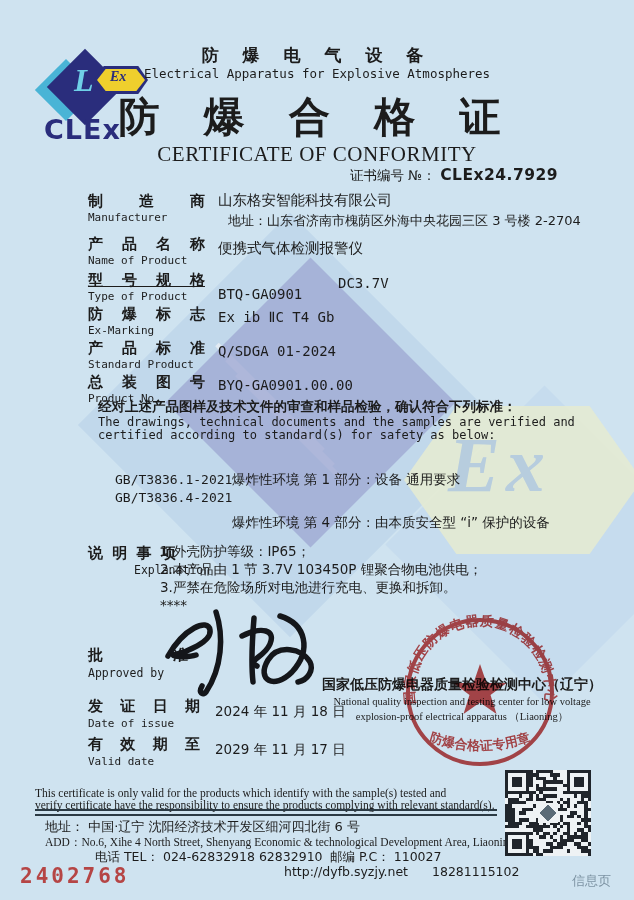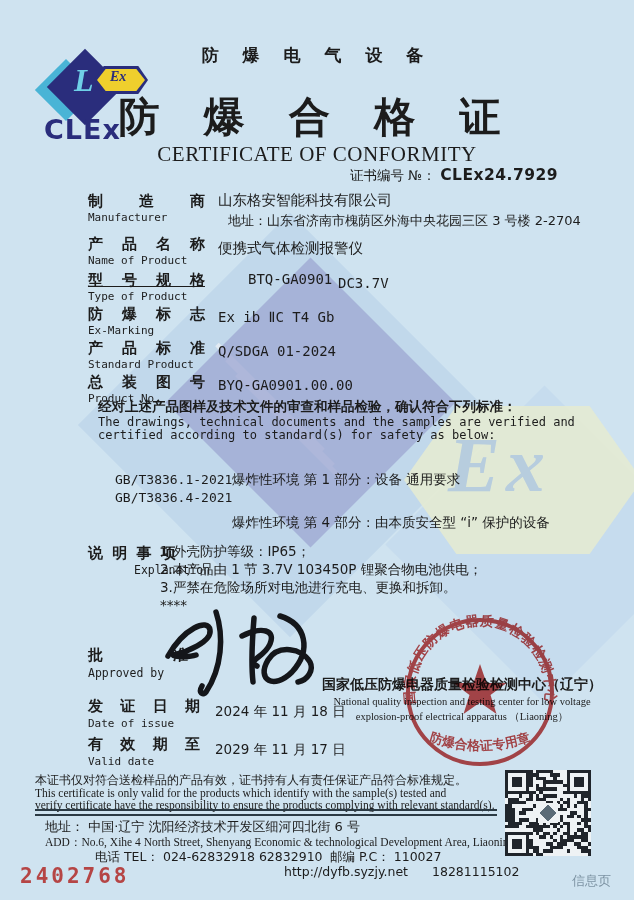--- a/index.html
+++ b/index.html
@@ -94,39 +94,40 @@
     <div class="d-cyan"></div>
     <div class="d-navy"></div>
     <div class="l-mark">L</div>
     <div class="hex-o"></div>
     <div class="hex-i"></div>
     <div class="ex-mark">Ex</div>
     <div class="brand">CLEx</div>
   </div>
 
   <div class="abs h-center h1cn">防 爆 电 气 设 备</div>
+  <div class="abs h-center h1en">Electrical Apparatus for Explosive Atmospheres</div>
   <div class="abs h-center h2cn">防 爆 合 格 证</div>
   <div class="abs h-center h2en">CERTIFICATE OF CONFORMITY</div>
   <div class="abs certno">
     <span>证书编号 №：</span>
     <b>CLEx24.7929</b>
   </div>
 
   <div class="lbl-cn" style="top:193px;">制 造 商</div>
   <div class="lbl-en" style="top:211px;">Manufacturer</div>
   <div class="fval" style="top:191px;">山东格安智能科技有限公司</div>
   <div class="fsub" style="top:212px;">地址：山东省济南市槐荫区外海中央花园三区 3 号楼 2-2704</div>
 
   <div class="lbl-cn" style="top:236px;">产 品 名 称</div>
   <div class="lbl-en" style="top:254px;">Name of Product</div>
   <div class="fval" style="top:239px;">便携式气体检测报警仪</div>
 
   <div class="lbl-cn" style="top:272px;text-decoration:underline;">型 号 规 格</div>
   <div class="lbl-en" style="top:290px;">Type of Product</div>
-  <div class="fval fval-mono" style="top:271px;margin-left:30px;">BTQ-GA0901</div>
+  <div class="fval fval-mono" style="top:286px;">BTQ-GA0901</div>
   <div class="fval fval-mono" style="top:275px;left:338px;">DC3.7V</div>
 
   <div class="lbl-cn" style="top:306px;">防 爆 标 志</div>
   <div class="lbl-en" style="top:324px;">Ex-Marking</div>
   <div class="fval fval-mono" style="top:309px;">Ex ib ⅡC T4 Gb</div>
 
   <div class="lbl-cn" style="top:340px;">产 品 标 准</div>
   <div class="lbl-en" style="top:358px;">Standard Product</div>
   <div class="fval fval-mono" style="top:343px;">Q/SDGA 01-2024</div>
 
@@ -184,21 +185,20 @@
   </svg>
 
   <div class="lbl-cn date-lbl" style="top:698px;">发 证 日 期</div>
   <div class="lbl-en" style="top:717px;">Date of issue</div>
   <div class="dval" style="top:703px;">2024 年 11 月 18 日</div>
 
   <div class="lbl-cn date-lbl" style="top:736px;">有 效 期 至</div>
   <div class="lbl-en" style="top:755px;">Valid date</div>
   <div class="dval" style="top:741px;">2029 年 11 月 17 日</div>
 
-  <div class="abs disc-cn">本证书仅对符合送检样品的产品有效，证书持有人有责任保证产品符合标准规定。</div>
   <div class="disc-en" style="top:787px;">This certificate is only valid for the products which identify with the sample(s) tested and</div>
   <div class="disc-en" style="top:799px;">verify certificate have the responsibility to ensure the products complying with relevant standard(s).</div>
 
   <div class="abs dline"></div>
 
   <div class="abs addr-cn">地址： 中国·辽宁 沈阳经济技术开发区细河四北街 6 号</div>
   <div class="abs addr-en">ADD：No.6, Xihe 4 North Street, Shenyang Economic &amp; technological Development Area, Liaoning, China</div>
   <div class="ftl" style="left:95px;top:849px;">电话 TEL： 024-62832918 62832910</div>
   <div class="ftl" style="left:330px;top:849px;">邮编 P.C： 110027</div>
   <div class="ftl" style="left:268px;top:864px;margin-left:16px;">http://dyfb.syzjy.net</div>

